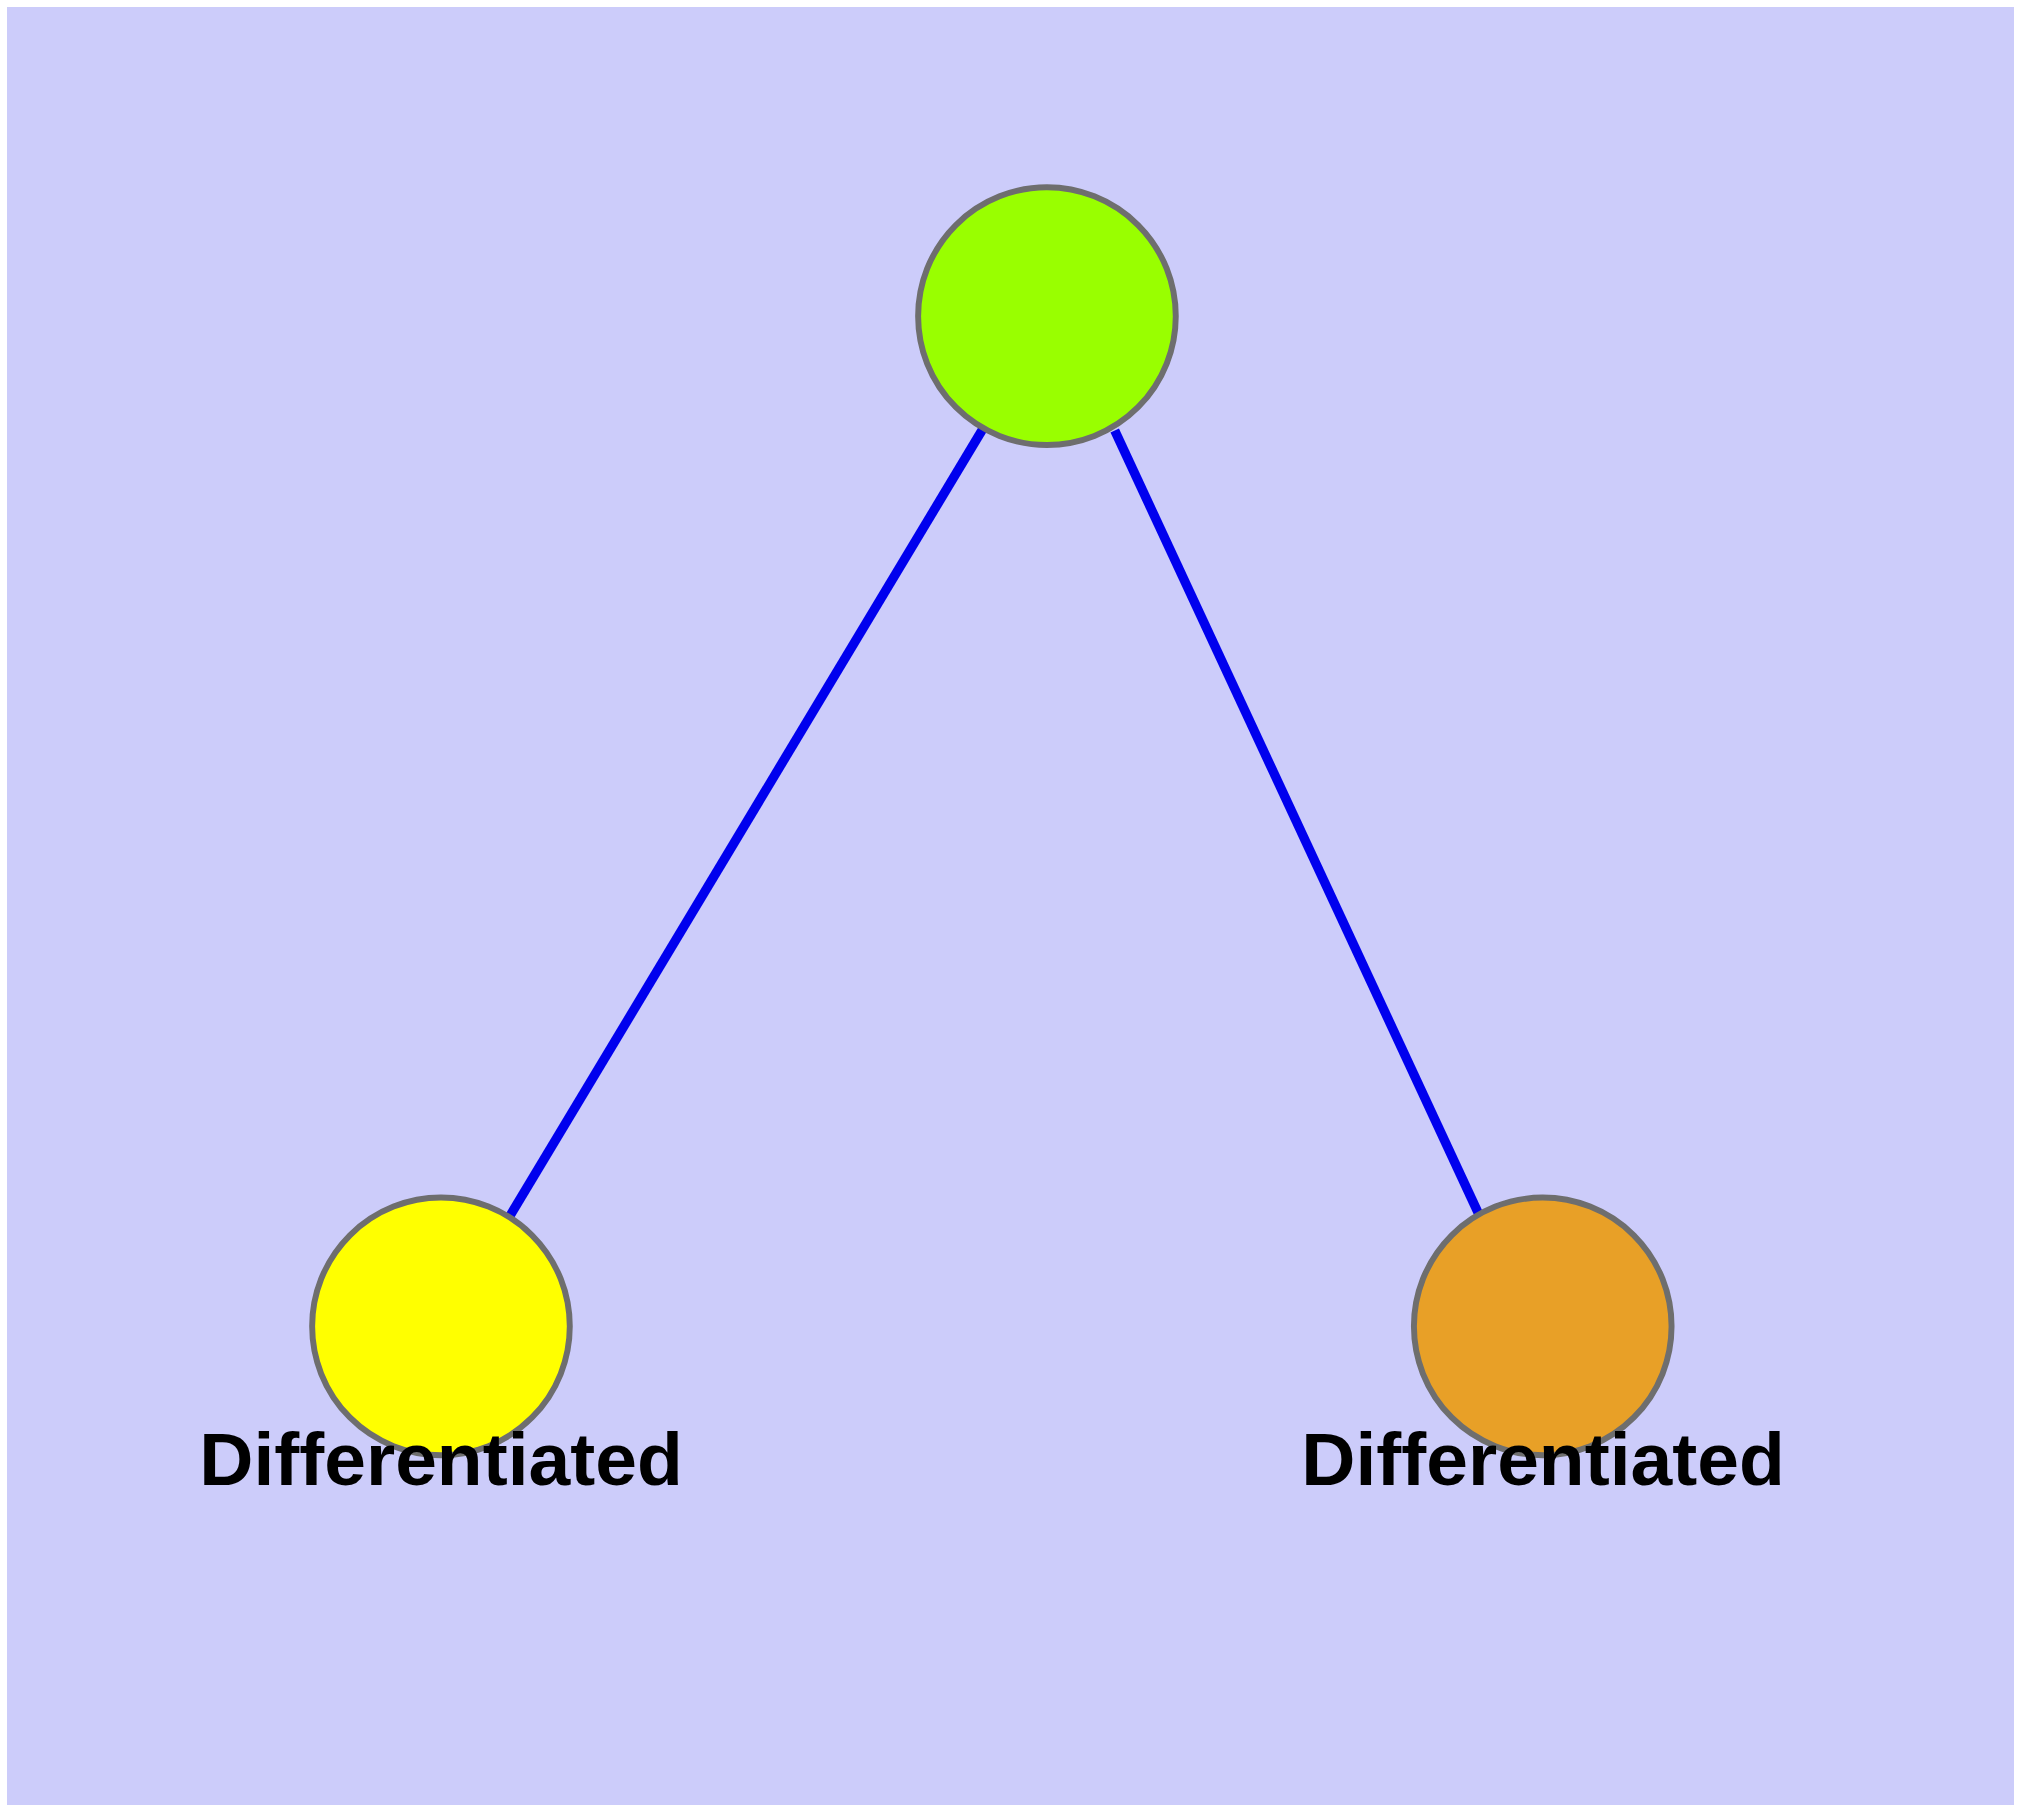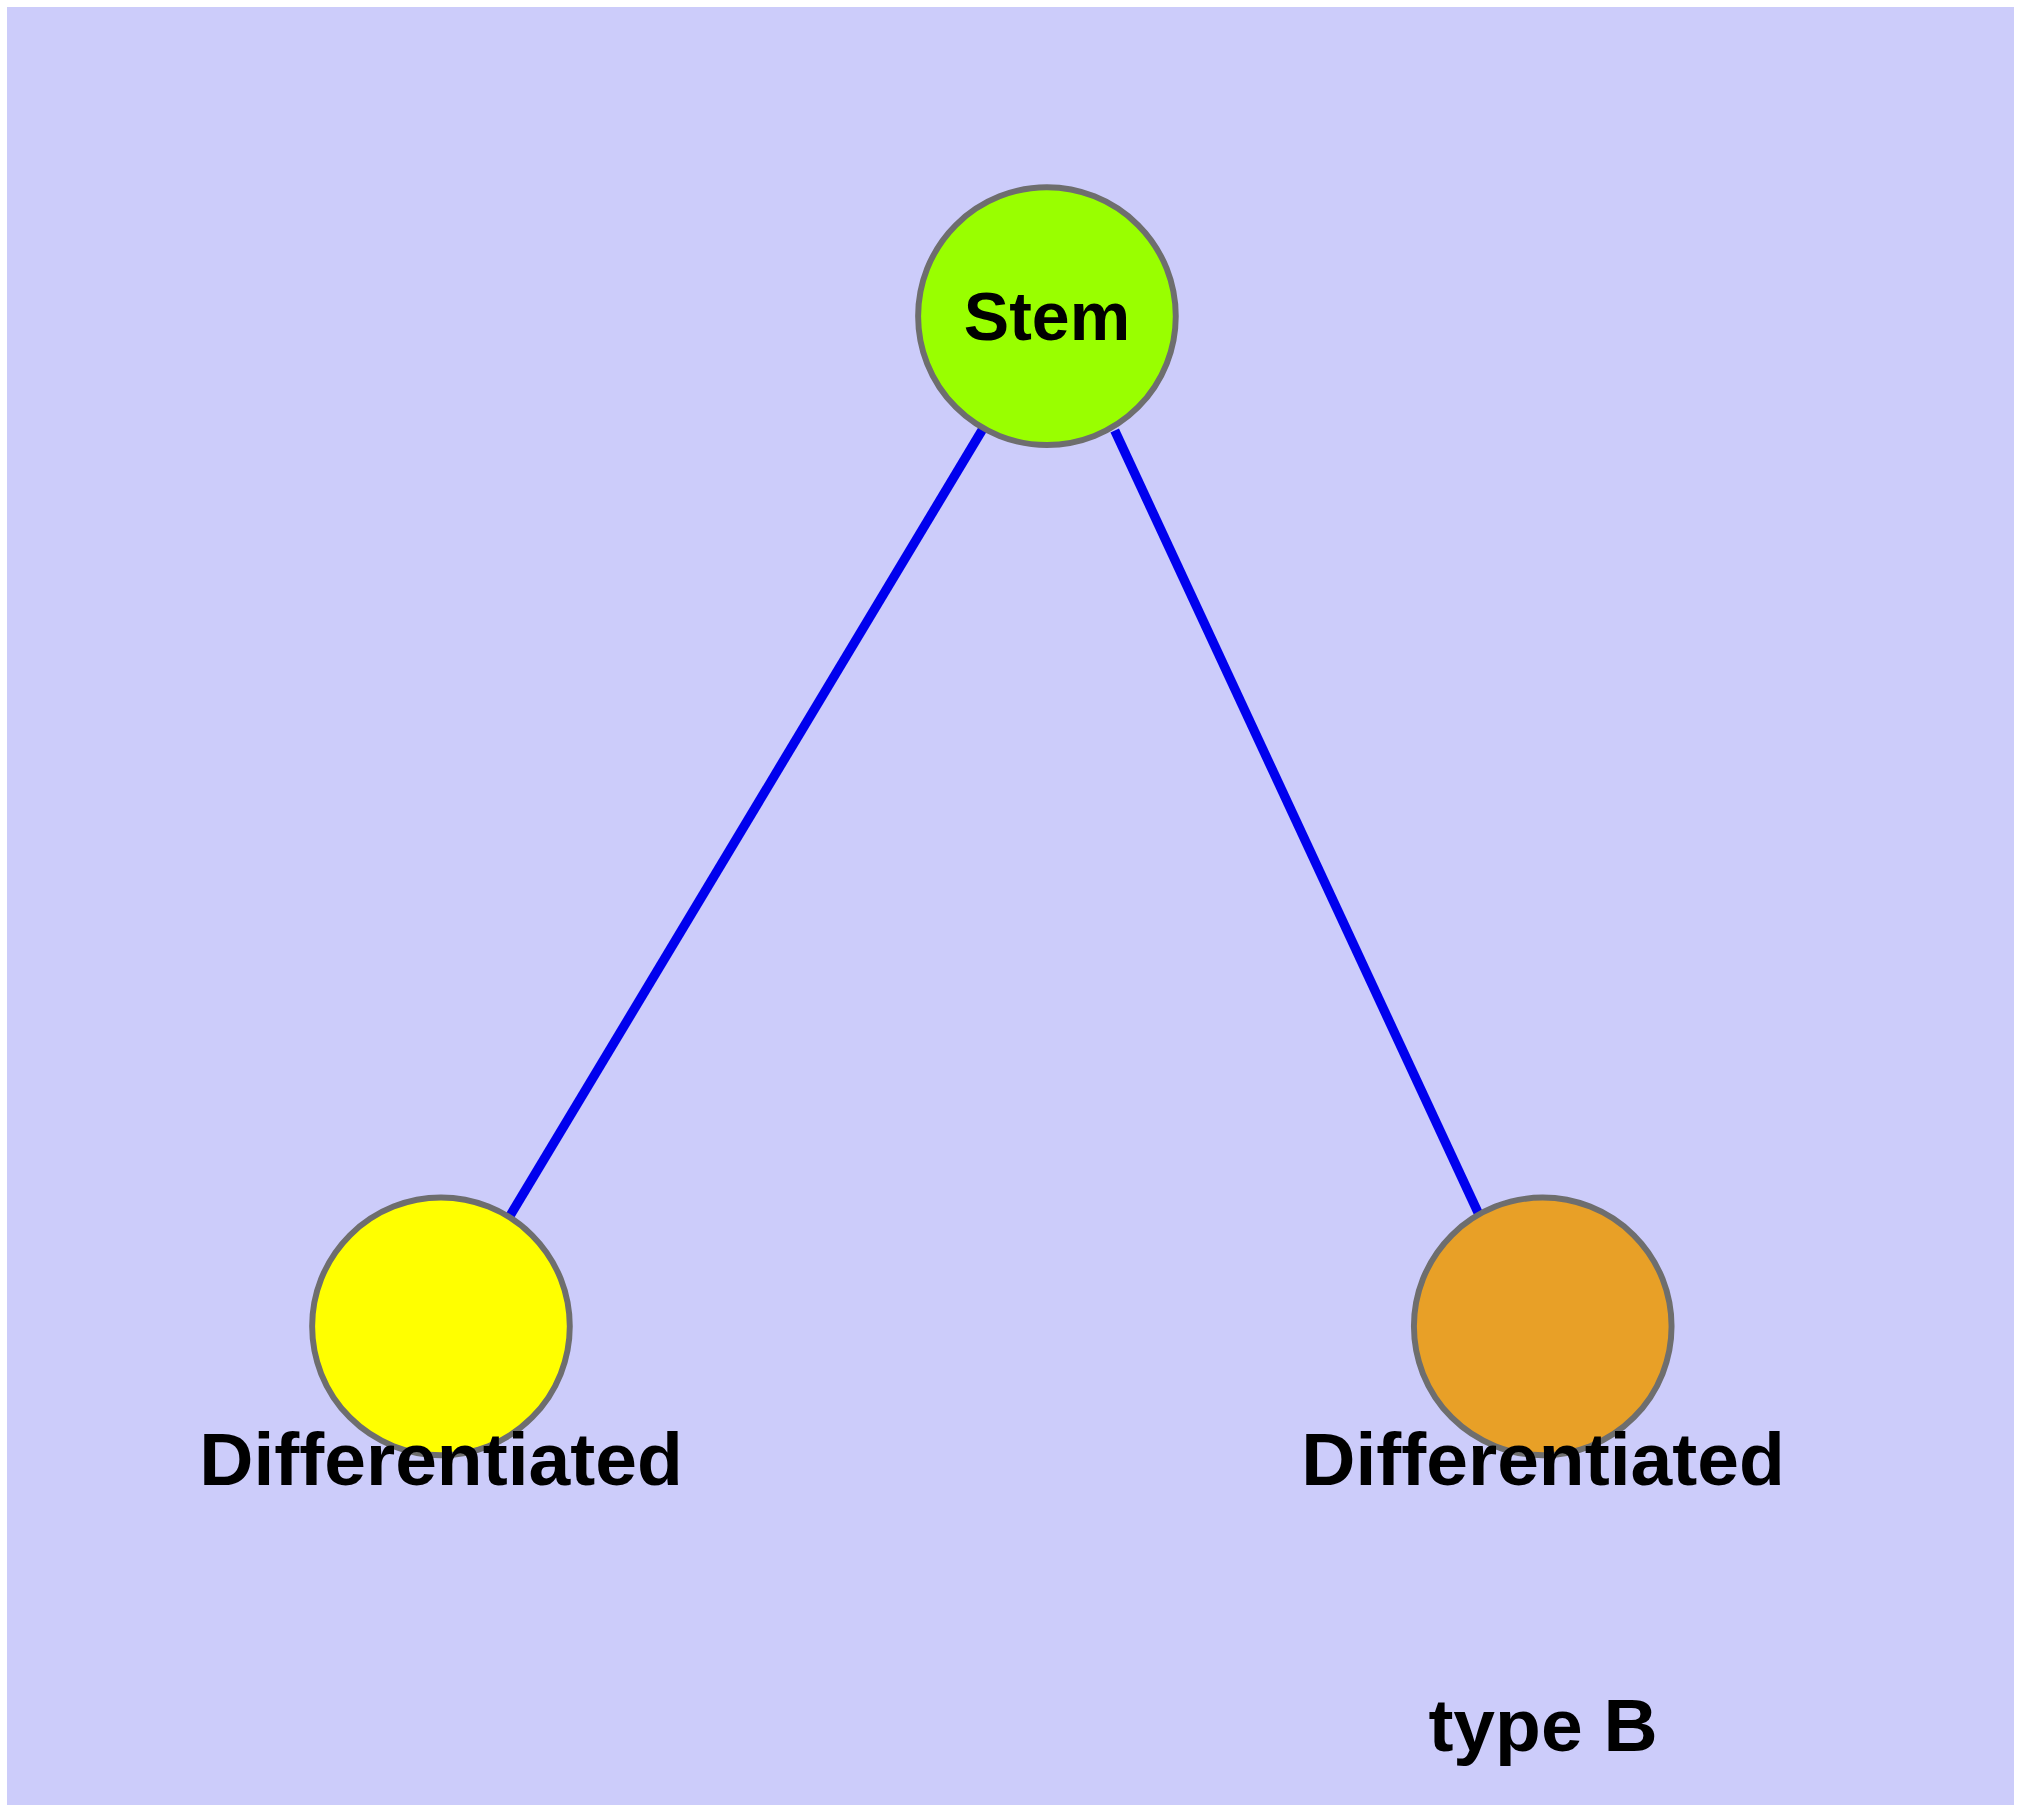--- a/index.html
+++ b/index.html
@@ -78,24 +78,22 @@
       <circle class="node-circle" cx="1235" cy="373" r="152" fill="#99ff00" style="stroke: rgb(110, 110, 110);"></circle>
       <circle class="node-circle" cx="520" cy="1565" r="152" fill="#ffff00" style="stroke: rgb(110, 110, 110);"></circle>
       <circle class="node-circle" cx="1820" cy="1565" r="152" fill="#e8a027" style="stroke: rgb(110, 110, 110);"></circle>
     </g>
   </svg>
 
   <div class="node-hit" style="left:918px; top:187px; width:258px; height:258px;"></div>
   <div class="node-hit" style="left:312px; top:1198px; width:258px; height:258px;"></div>
   <div class="node-hit" style="left:1414px; top:1198px; width:258px; height:258px;"></div>
 
-  <div class="node-label single" style="left: 623px; top: 276px; width: 848px; color: rgb(0, 0, 0);">Stem</div>
 
   <div class="node-label double" style="left: 17px; top: 1238px; width: 848px; color: rgb(0, 0, 0);">
     <div>Differentiated</div>
   </div>
 
   <div class="node-label double" style="left: 1119px; top: 1238px; width: 848px; color: rgb(0, 0, 0);">
     <div>Differentiated</div>
-    <div>type B</div>
   </div>
 </div>
 
 
 </body></html>

